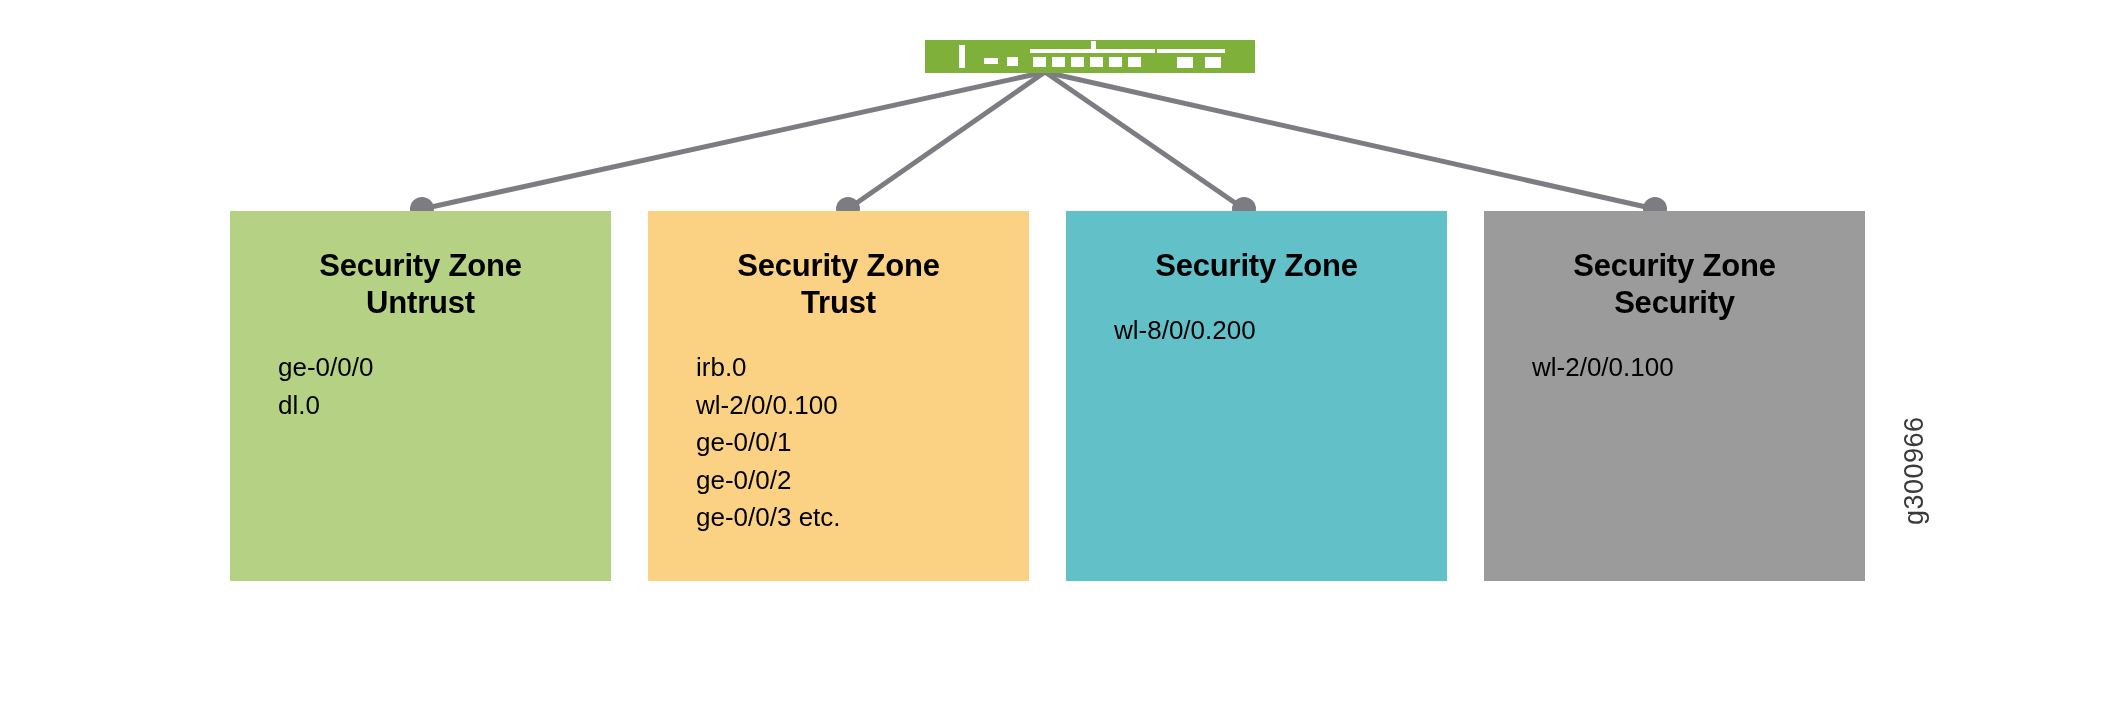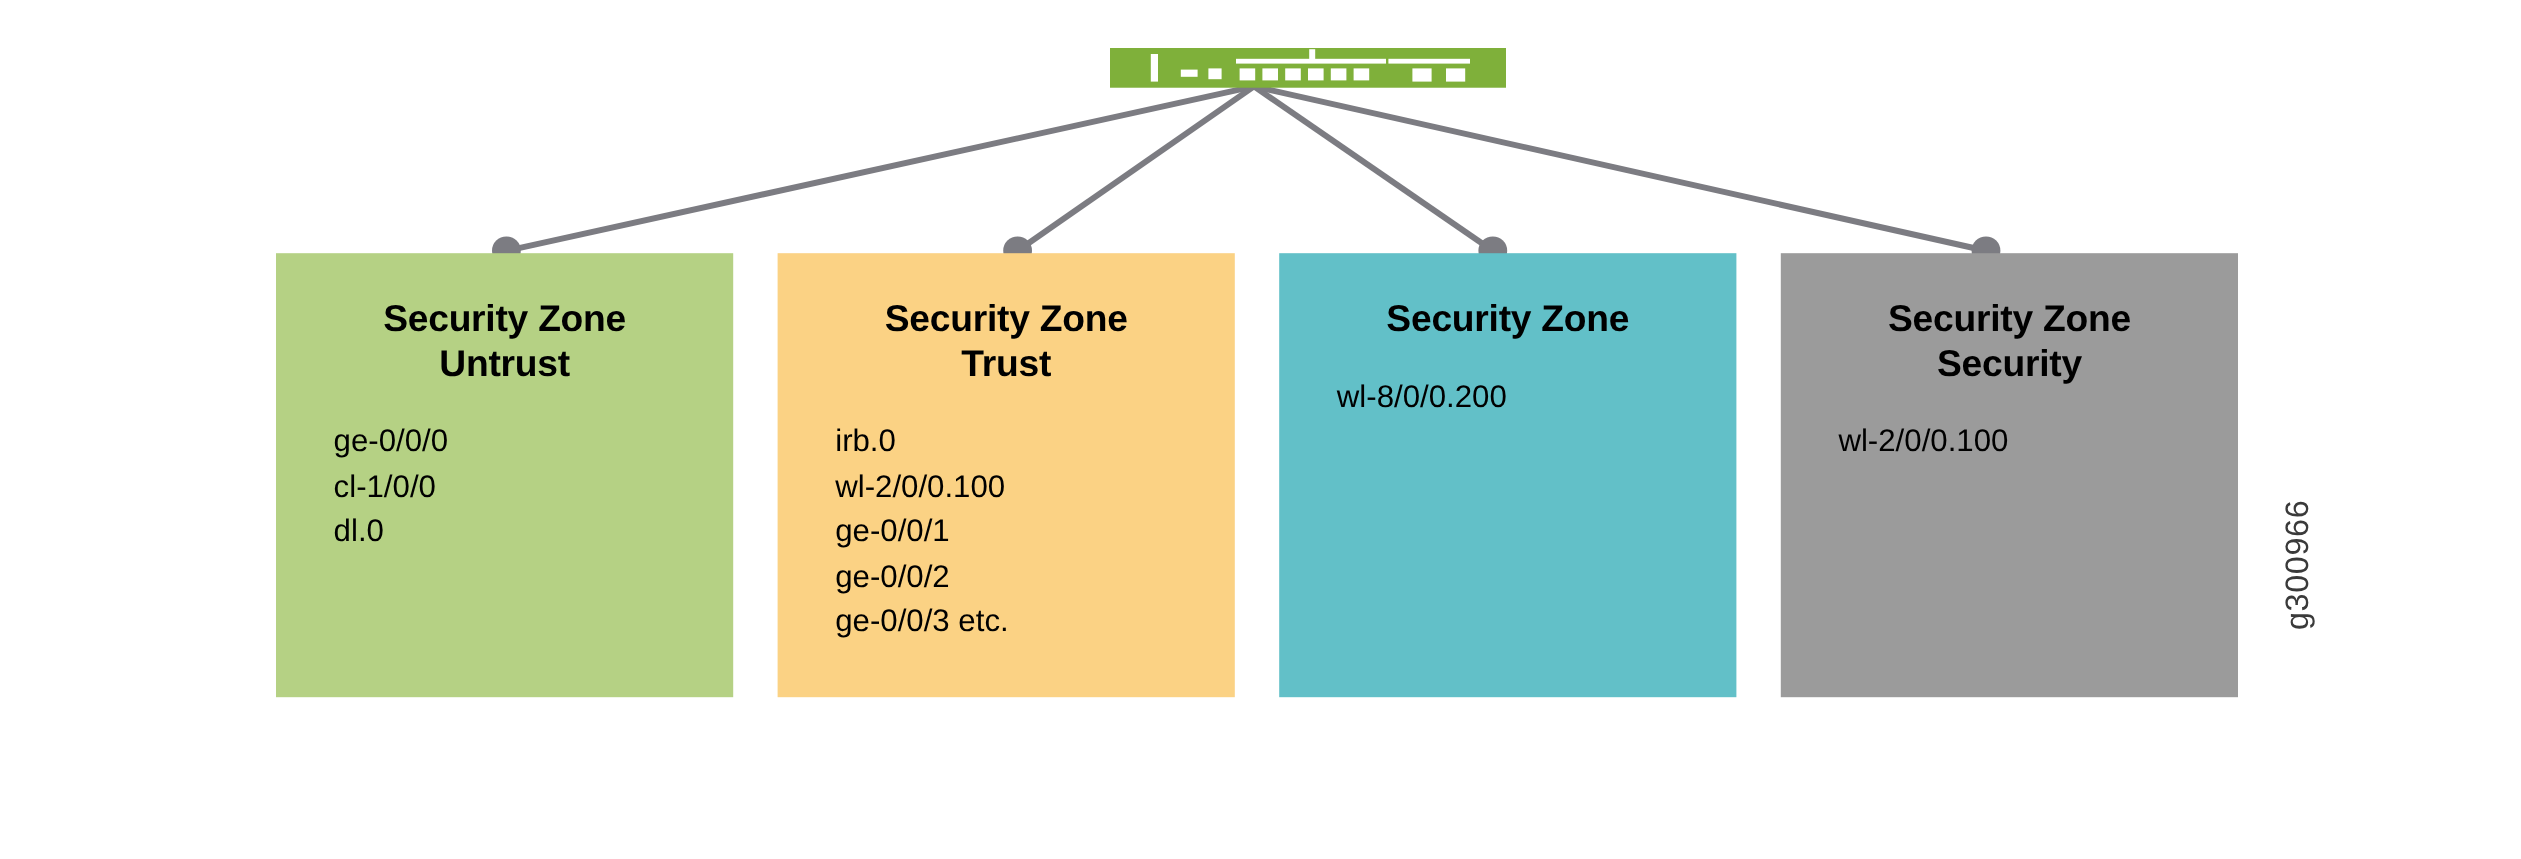--- a/index.html
+++ b/index.html
@@ -124,21 +124,20 @@
     </svg>
   </div>
 
   <div class="zone" style="left:230px; width:381px; background:#b5d184;">
     <div class="zone-title">
       <span class="t-line">Security Zone</span>
       <span class="t-line">Untrust</span>
     </div>
     <ul class="zone-ifaces">
       <li class="zone-iface">ge-0/0/0</li>
-      <li class="zone-iface">cl-1/0/0</li>
       <li class="zone-iface">dl.0</li>
     </ul>
   </div>
 
   <div class="zone" style="left:648px; width:381px; background:#fbd284;">
     <div class="zone-title">
       <span class="t-line">Security Zone</span>
       <span class="t-line">Trust</span>
     </div>
     <ul class="zone-ifaces">

